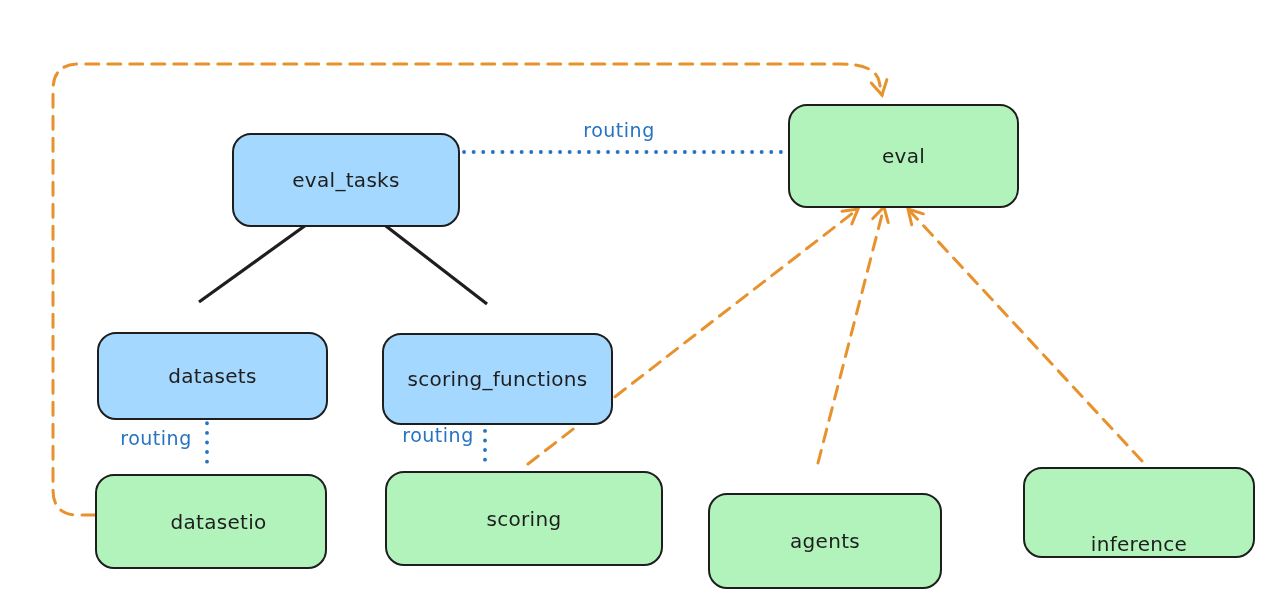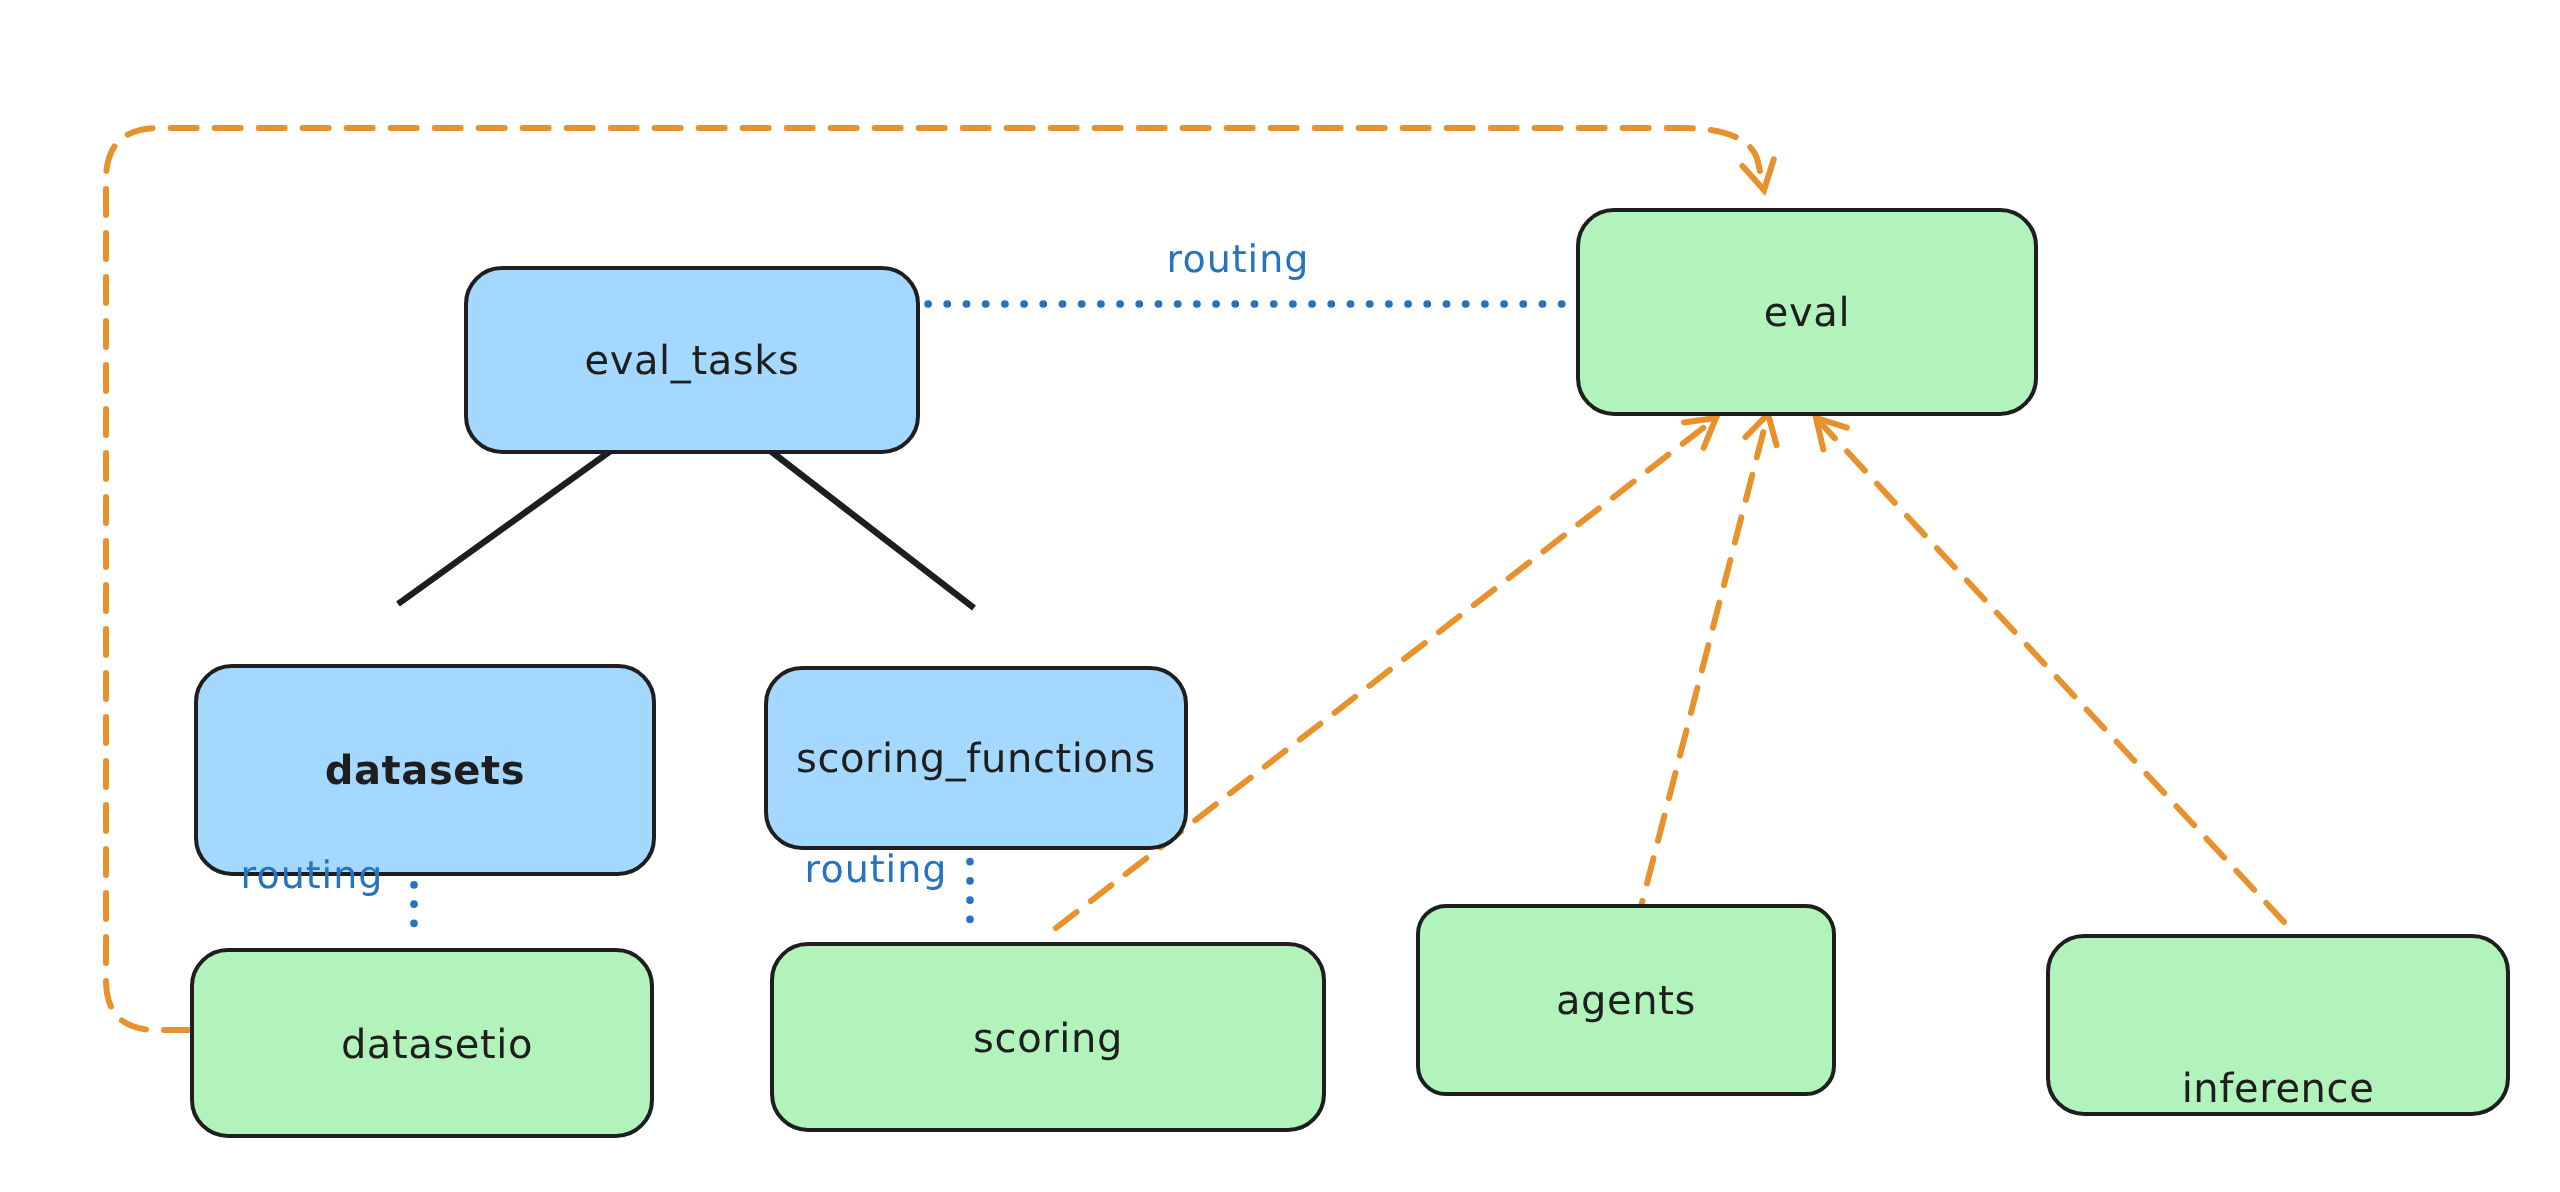--- a/index.html
+++ b/index.html
@@ -64,37 +64,37 @@
   </svg>
 
   <div class="node blue" style="left:232px; top:106px; width:228px; height:94px;">
     <span>eval_tasks</span>
   </div>
 
   <div class="node green" style="left:788px; top:104px; width:231px; height:104px;">
     <span>eval</span>
   </div>
 
-  <div class="node blue" style="left:97px; top:305px; width:231px; height:106px;font-weight:bold;">
+  <div class="node blue" style="left:97px; top:305px; width:231px; height:88px;">
     <span>datasets</span>
   </div>
 
-  <div class="node blue" style="left:382px; top:306px; width:212px; height:92px;">
+  <div class="node blue" style="left:382px; top:306px; width:231px; height:92px;">
     <span>scoring_functions</span>
   </div>
 
   <div class="node green" style="left:95px; top:474px; width:232px; height:95px;padding-left:15px;">
     <span>datasetio</span>
   </div>
 
   <div class="node green" style="left:385px; top:471px; width:278px; height:95px;">
     <span>scoring</span>
   </div>
 
-  <div class="node green" style="left:708px; top:452px; width:210px; height:96px;border-radius:15px;">
+  <div class="node green" style="left:708px; top:493px; width:234px; height:96px;">
     <span>agents</span>
   </div>
 
   <div class="node green" style="left:1023px; top:467px; width:232px; height:91px;align-items:flex-end;">
     <span>inference</span>
   </div>
 
   <div class="routing-label" style="left:619px; top:130px;">routing</div>
   <div class="routing-label" style="left:156px; top:438px;">routing</div>
   <div class="routing-label" style="left:438px; top:435px;">routing</div>

